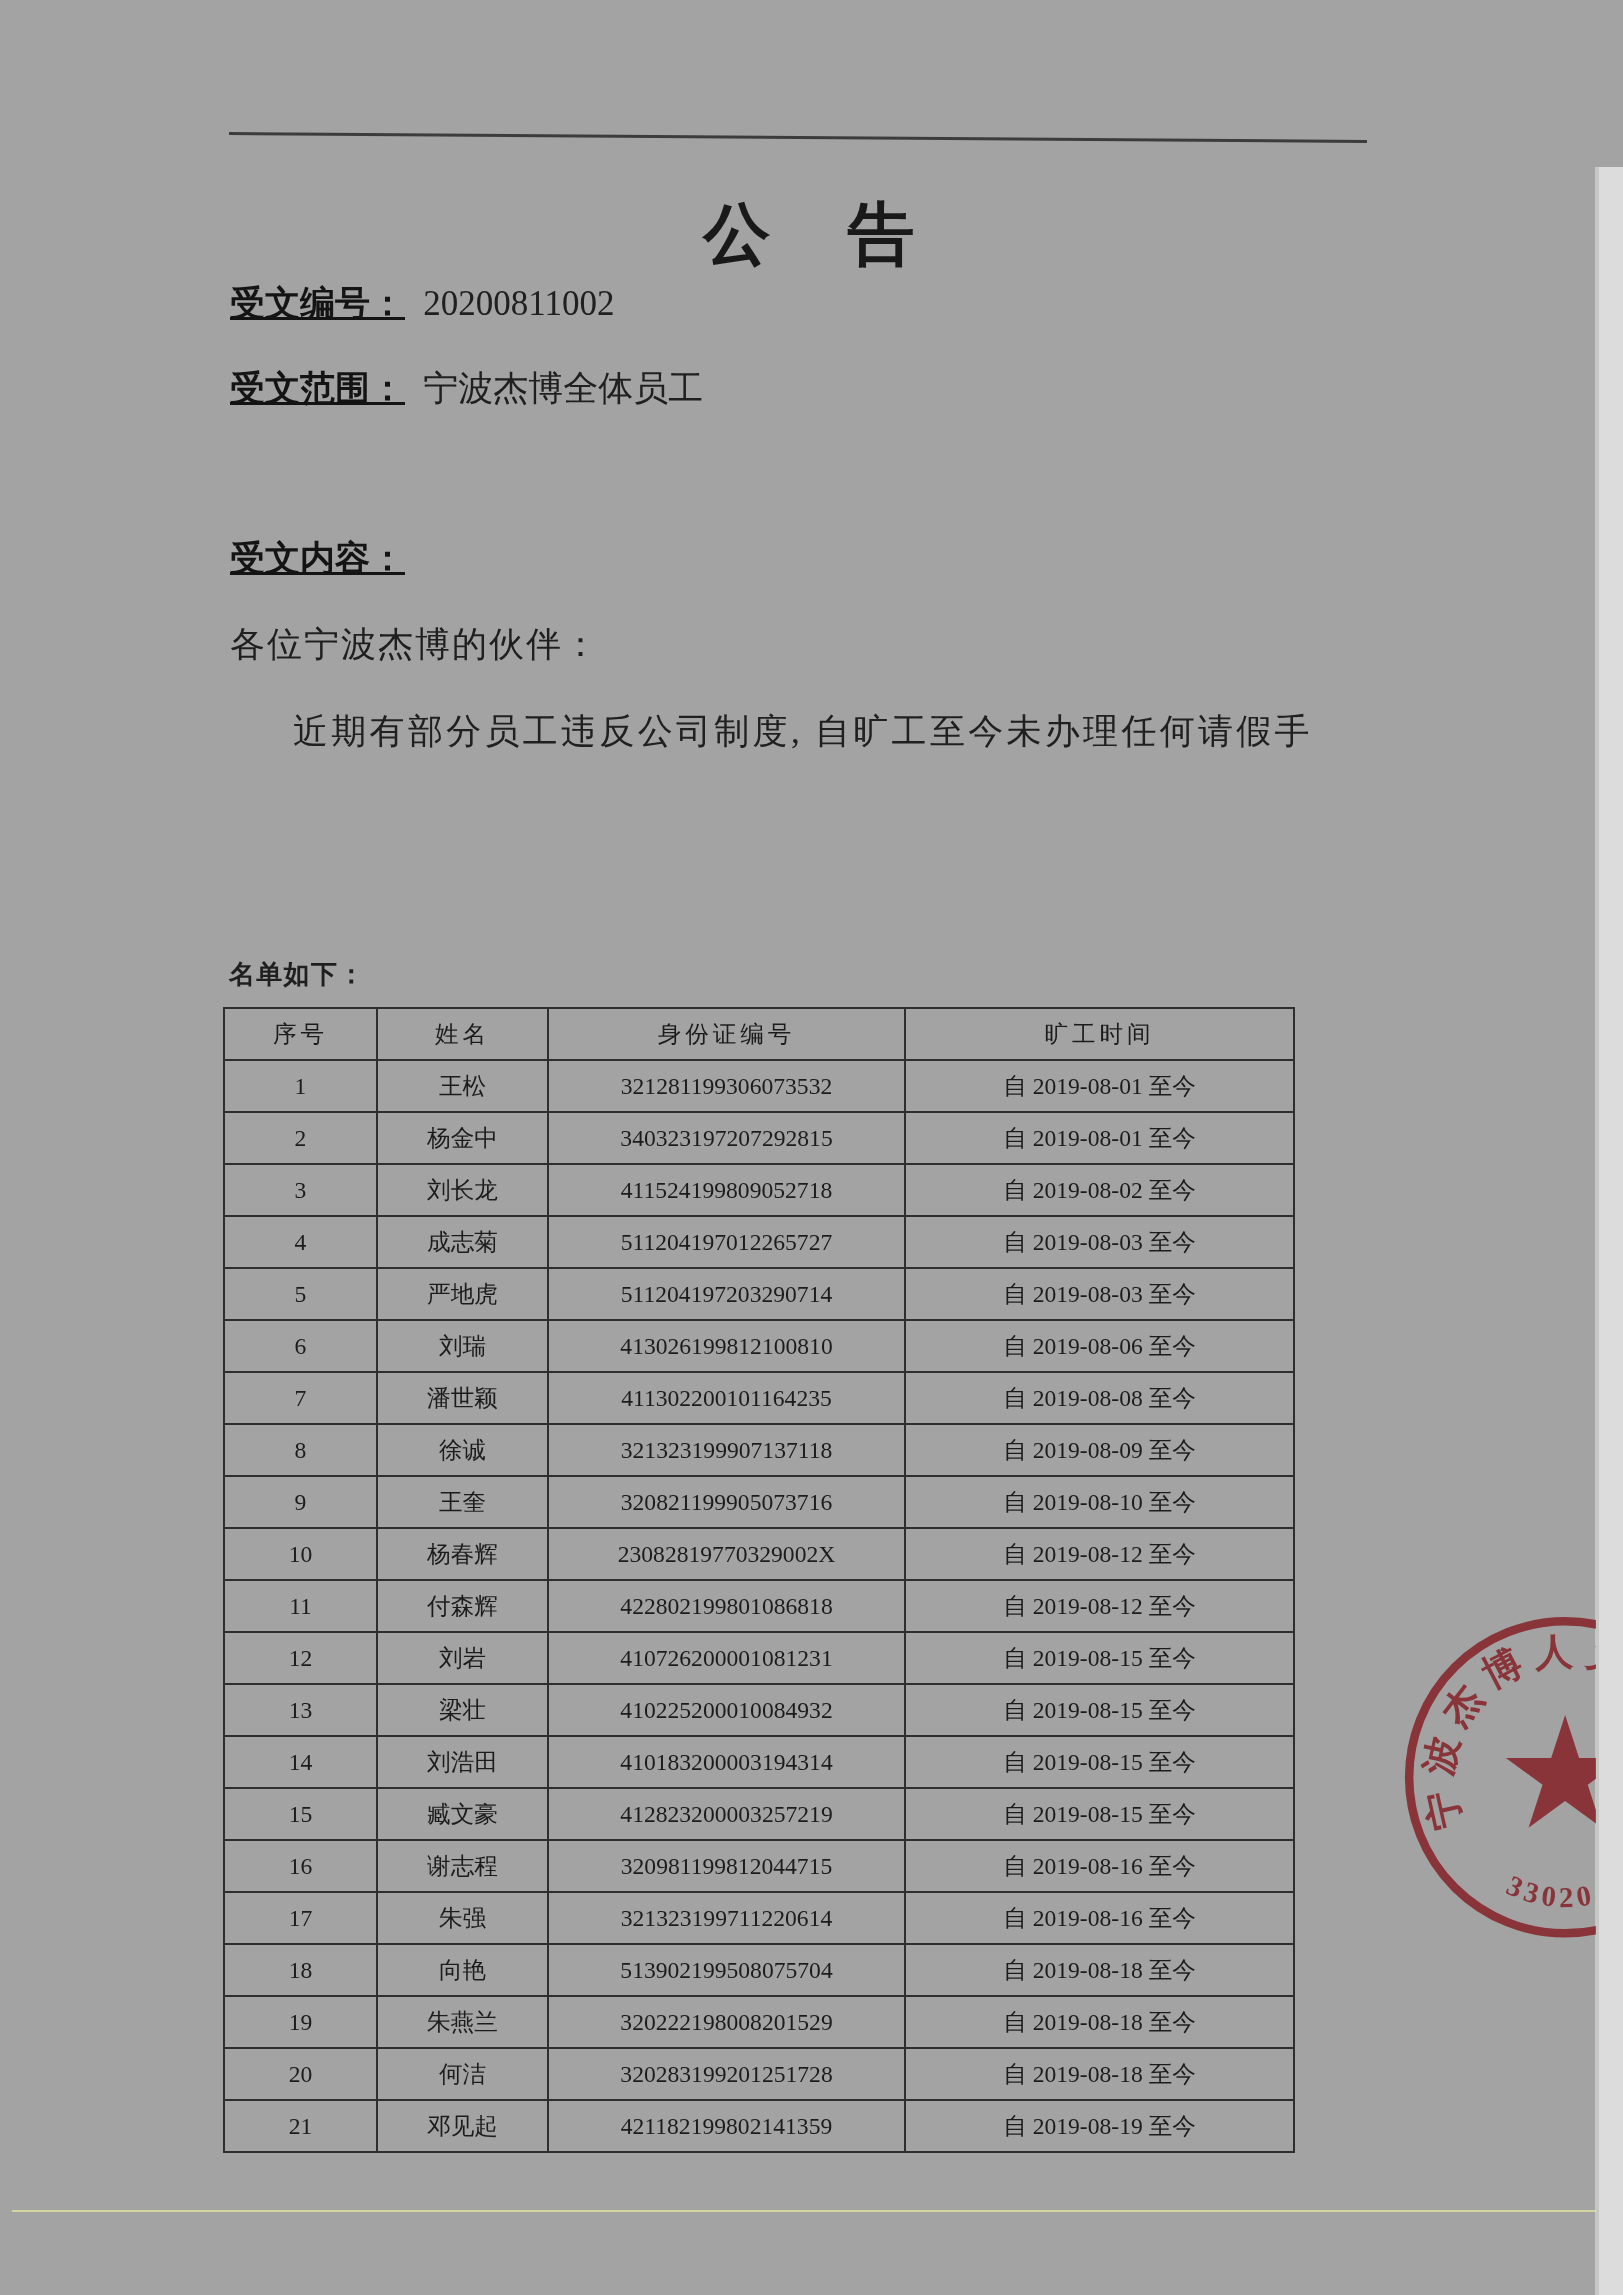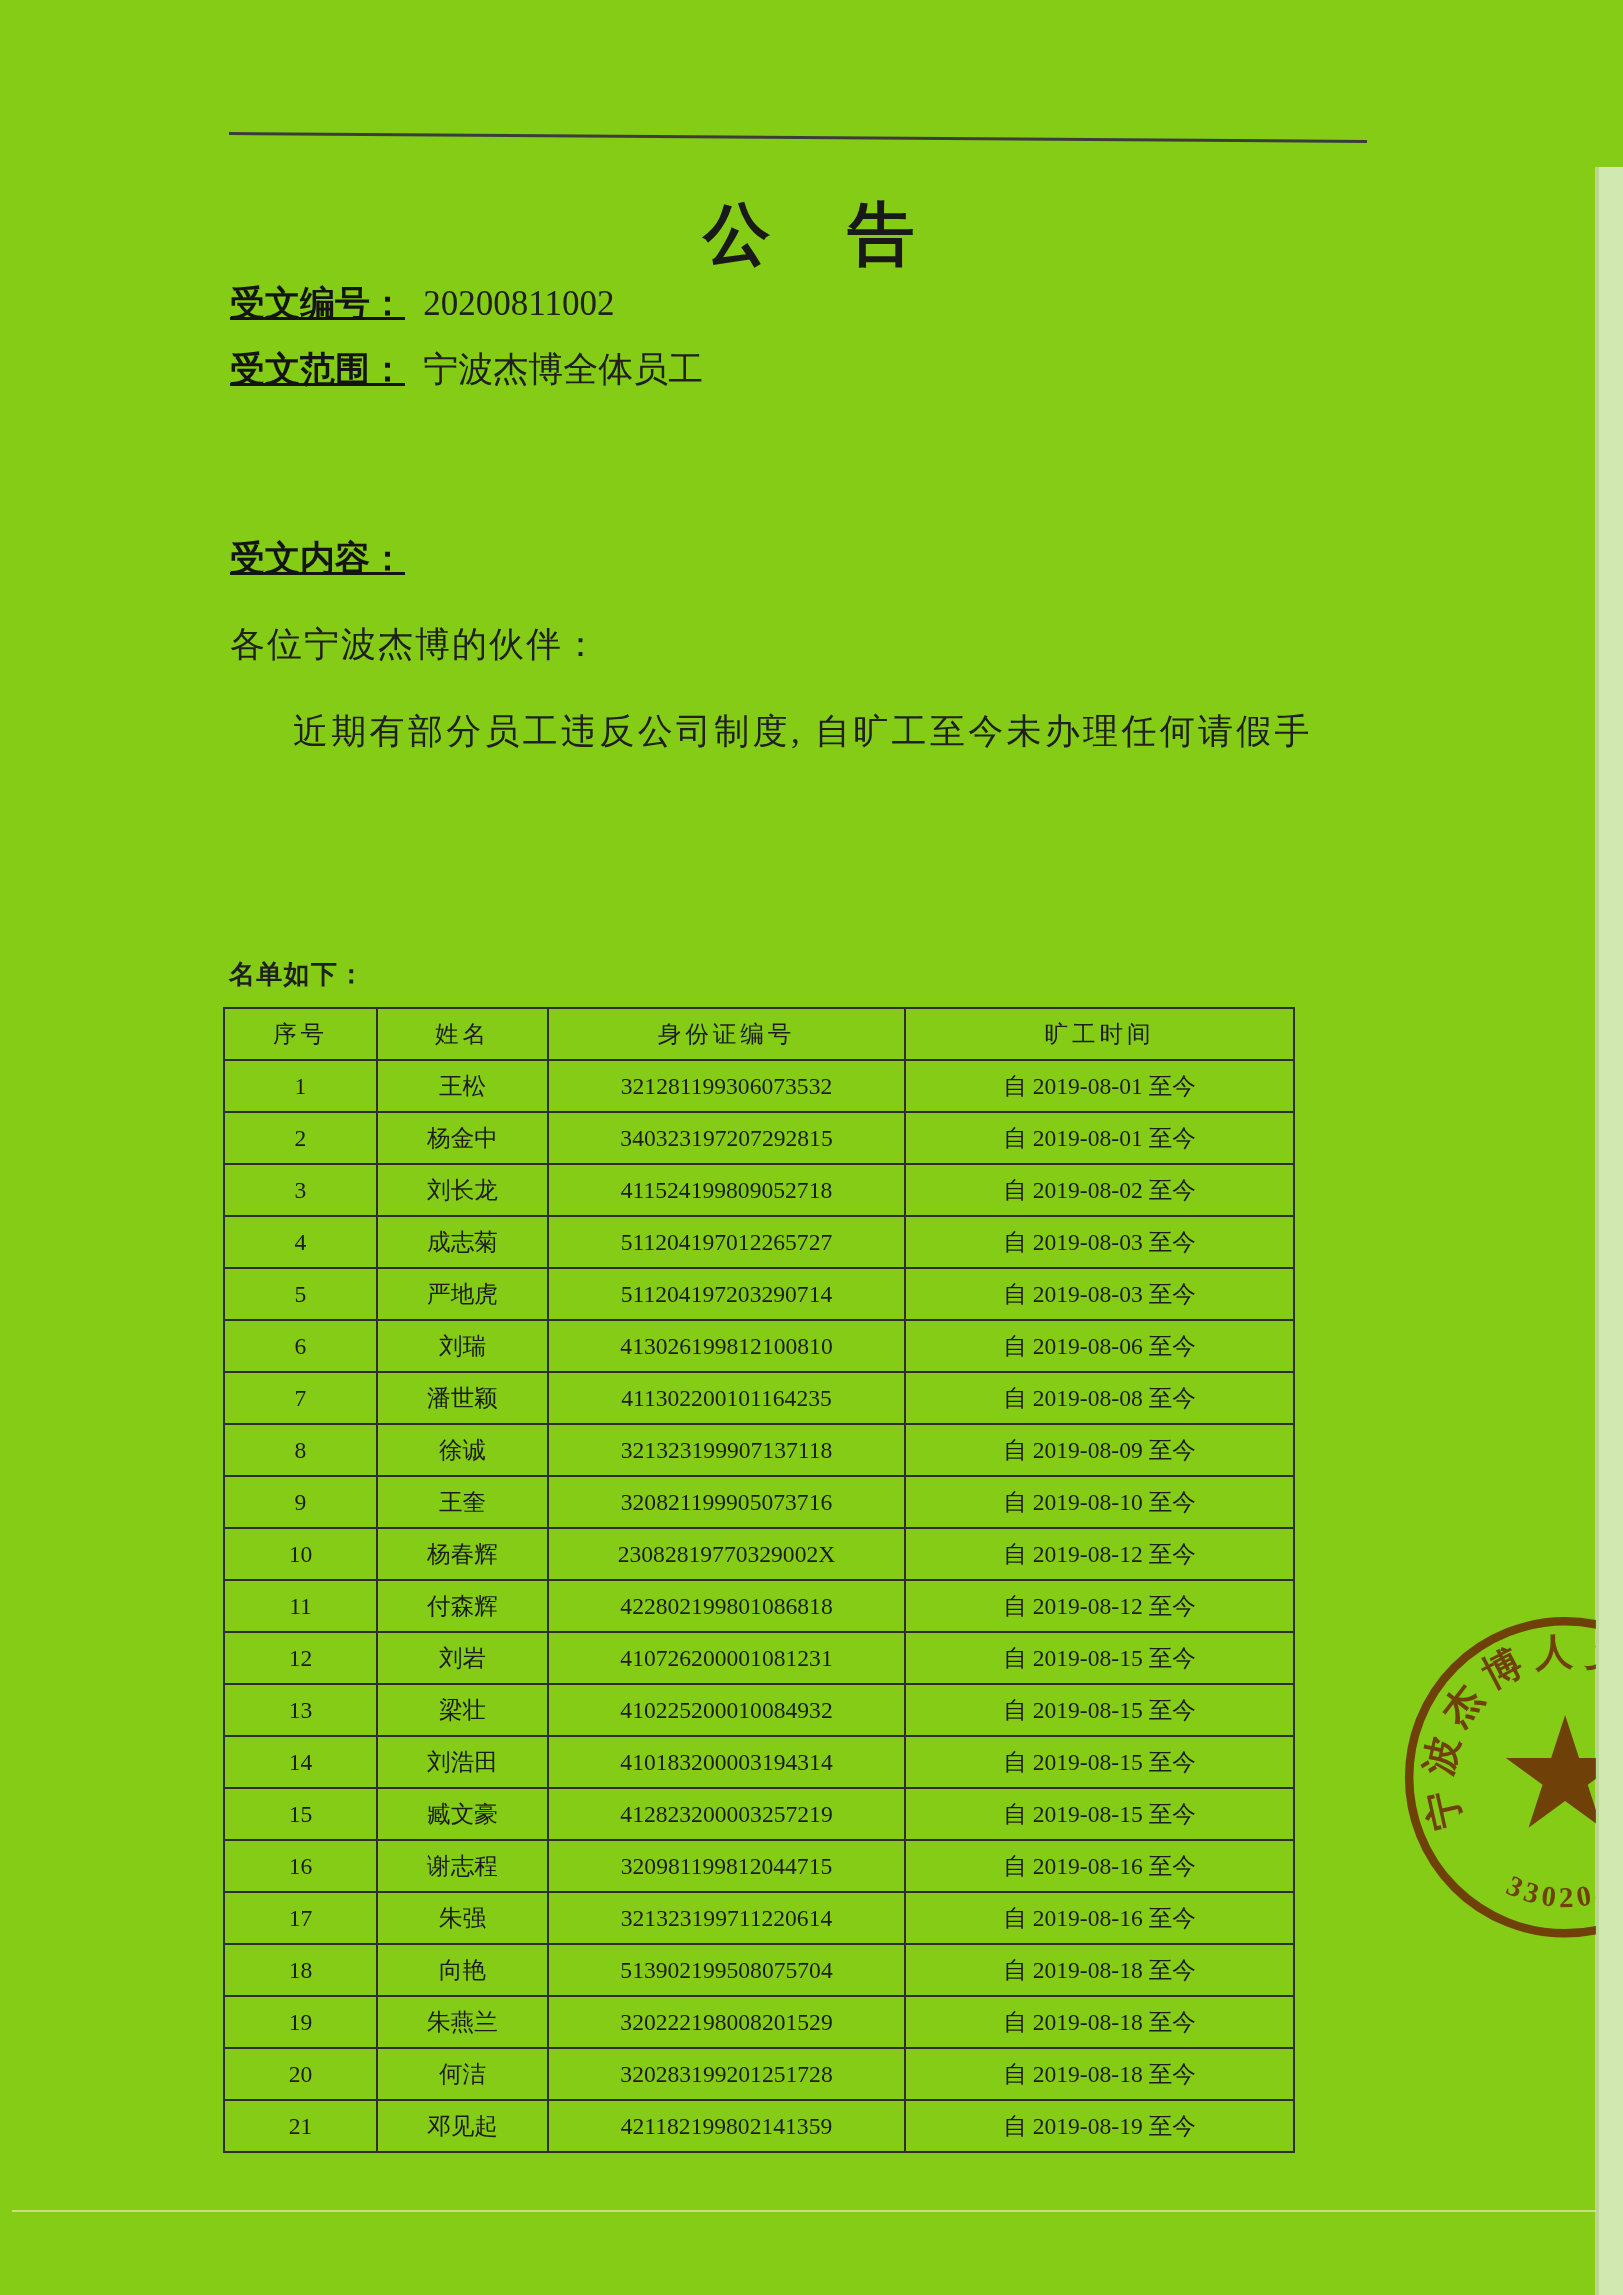--- a/index.html
+++ b/index.html
@@ -1,36 +1,36 @@
 <!DOCTYPE html>
 <html style="font-size:10.5px"><head>
 <meta charset="utf-8">
 <style>
   html,body{margin:0;padding:0;background:#ffffff;}
   .page{
     position:relative;
     width:1623px;height:2295px;
-    background:#84cc16;
+    background:#a3a3a3;
     overflow:hidden;
     font-family:"Liberation Serif","DejaVu Serif",serif;
     color:#1f1f1f;
   }
   .top-rule{
     position:absolute;left:229px;top:132px;width:1138px;height:3.3px;
     background:#3c3c3c;transform:rotate(0.4deg);transform-origin:left center;
   }
   .doc-title{
     position:absolute;left:0;top:189px;width:1623px;
     text-align:center;font-size:67px;font-weight:700;
     letter-spacing:5.2px;color:#191919;
   }
   .meta-row{position:absolute;left:230px;font-size:35px;line-height:48px;white-space:nowrap;}
   .meta-row .lbl{font-weight:700;color:#141414;text-decoration:underline;}
   .meta-row .val{margin-left:18.3px;font-weight:400;color:#202020;margin-top:16px;}
-  .m0{top:280px;} .m1{top:346px;} .m2{top:450px;} .m3{top:535px;}
+  .m0{top:280px;} .m1{top:365px;} .m2{top:450px;} .m3{top:535px;}
   .greeting{position:absolute;left:230px;top:621px;font-size:35px;letter-spacing:2px;white-space:nowrap;}
   .body-line{position:absolute;font-size:35px;letter-spacing:3.3px;white-space:nowrap;color:#202020;}
   .b0{left:293px;top:708px;}
   .b1{left:229px;top:793px;}
   .b2{left:229px;top:878px;}
   .list-intro{position:absolute;left:229px;top:957px;font-size:26px;font-weight:700;letter-spacing:1.3px;}
   table.roster{
     position:absolute;left:223px;top:1007px;
     border-collapse:collapse;table-layout:fixed;
     font-size:23.6px;color:#1c1c1c;

